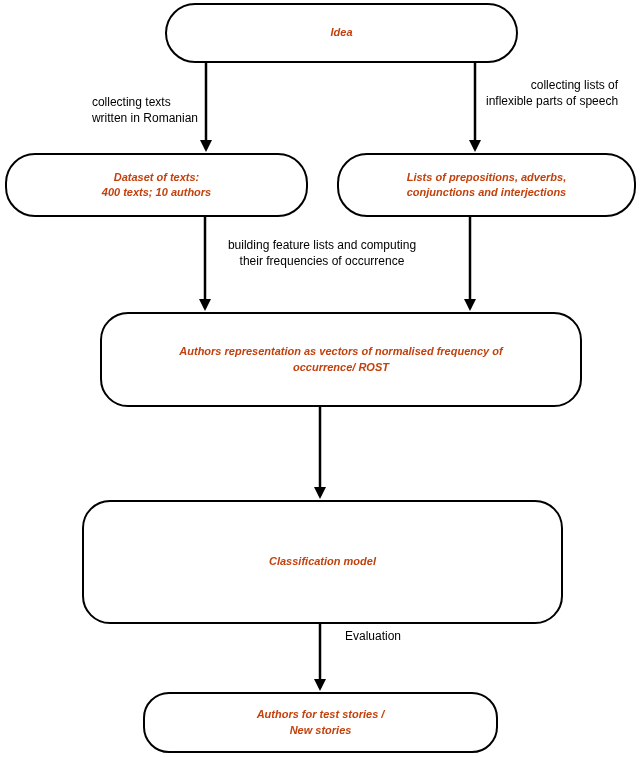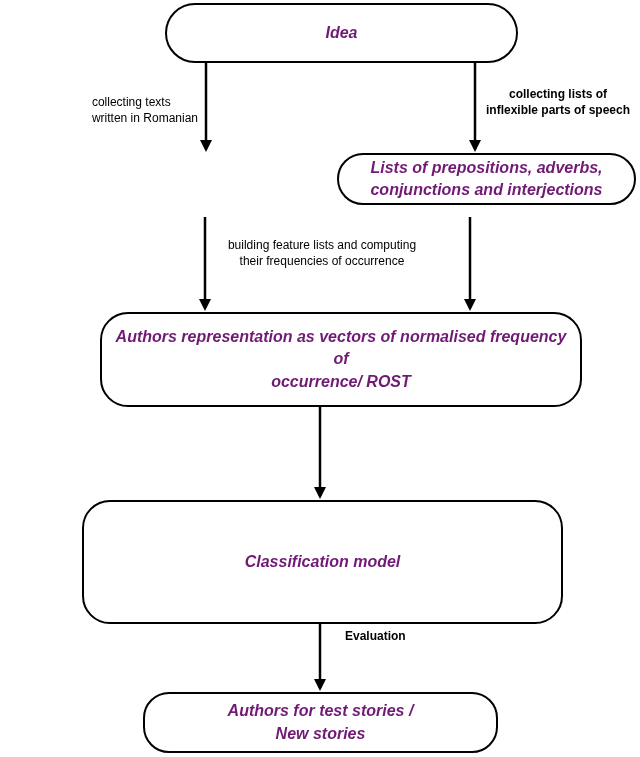--- a/index.html
+++ b/index.html
@@ -29,46 +29,46 @@
     border-radius: 30px;
     background: #ffffff;
     display: flex;
     align-items: center;
     justify-content: center;
     text-align: center;
   }
   .node-text {
     font-style: italic;
     font-weight: bold;
-    font-size: 16px;
+    font-size: 11px;
     line-height: 1.4;
-    color: #701a75;
+    color: #c2410c;
     white-space: pre-line;
     padding: 0 10px;
   }
   .edge-label {
     position: absolute;
     font-size: 12px;
     line-height: 1.3;
     color: #000000;
     white-space: pre-line;
   }
   
   #n-idea            { left: 165px; top: 3px;   width: 353px; height: 60px; }
   #n-dataset         { left: 5px;   top: 153px; width: 303px; height: 64px; }
-  #n-lists           { left: 337px; top: 153px; width: 299px; height: 52px; }
+  #n-lists           { left: 337px; top: 153px; width: 299px; height: 64px; }
   #n-representation  { left: 100px; top: 312px; width: 482px; height: 95px; border-radius: 28px; }
   #n-classification  { left: 82px;  top: 500px; width: 481px; height: 124px; border-radius: 28px; }
   #n-authors         { left: 143px; top: 692px; width: 355px; height: 61px; border-radius: 26px; }
   
   #e-collect-texts   { right: 442px; top: 95px;  text-align: left; }
-  #e-collect-lists   { left: 486px;  top: 87px;  text-align: center; font-weight: bold; }
+  #e-collect-lists   { left: 486px;  top: 78px;  text-align: right; }
   #e-building        { left: 322px;  top: 238px; transform: translateX(-50%); text-align: center; }
   #e-training        { left: 342px;  top: 436px; text-align: left; }
-  #e-evaluation      { left: 345px;  top: 629px; text-align: left; font-weight: bold; }
+  #e-evaluation      { left: 345px;  top: 629px; text-align: left; }
 </style>
 </head>
 <body>
 
 <div id="canvas">
 
   <svg id="connectors" width="640" height="757" viewBox="0 0 640 757" xmlns="http://www.w3.org/2000/svg">
     <defs>
       <marker id="ah" markerUnits="userSpaceOnUse" markerWidth="14" markerHeight="14" refX="9" refY="6" orient="auto">
         <path d="M0,0 L12,6 L0,12 Z" fill="#000000"></path>
@@ -79,20 +79,24 @@
     <line x1="205" y1="217" x2="205" y2="308" stroke="#000000" stroke-width="2.5" marker-end="url(#ah)"></line>
     <line x1="470" y1="217" x2="470" y2="308" stroke="#000000" stroke-width="2.5" marker-end="url(#ah)"></line>
     <line x1="320" y1="407" x2="320" y2="496" stroke="#000000" stroke-width="2.5" marker-end="url(#ah)"></line>
     <line x1="320" y1="597" x2="320" y2="688" stroke="#000000" stroke-width="2.5" marker-end="url(#ah)"></line>
   </svg>
 
   <div class="node" id="n-idea">
     <span class="node-text">Idea</span>
   </div>
 
+  <div class="node" id="n-dataset">
+    <span class="node-text">Dataset of texts:
+400 texts; 10 authors</span>
+  </div>
 
   <div class="node" id="n-lists">
     <span class="node-text">Lists of prepositions, adverbs,
 conjunctions and interjections</span>
   </div>
 
   <div class="node" id="n-representation">
     <span class="node-text">Authors representation as vectors of normalised frequency of
 occurrence/ ROST</span>
   </div>

